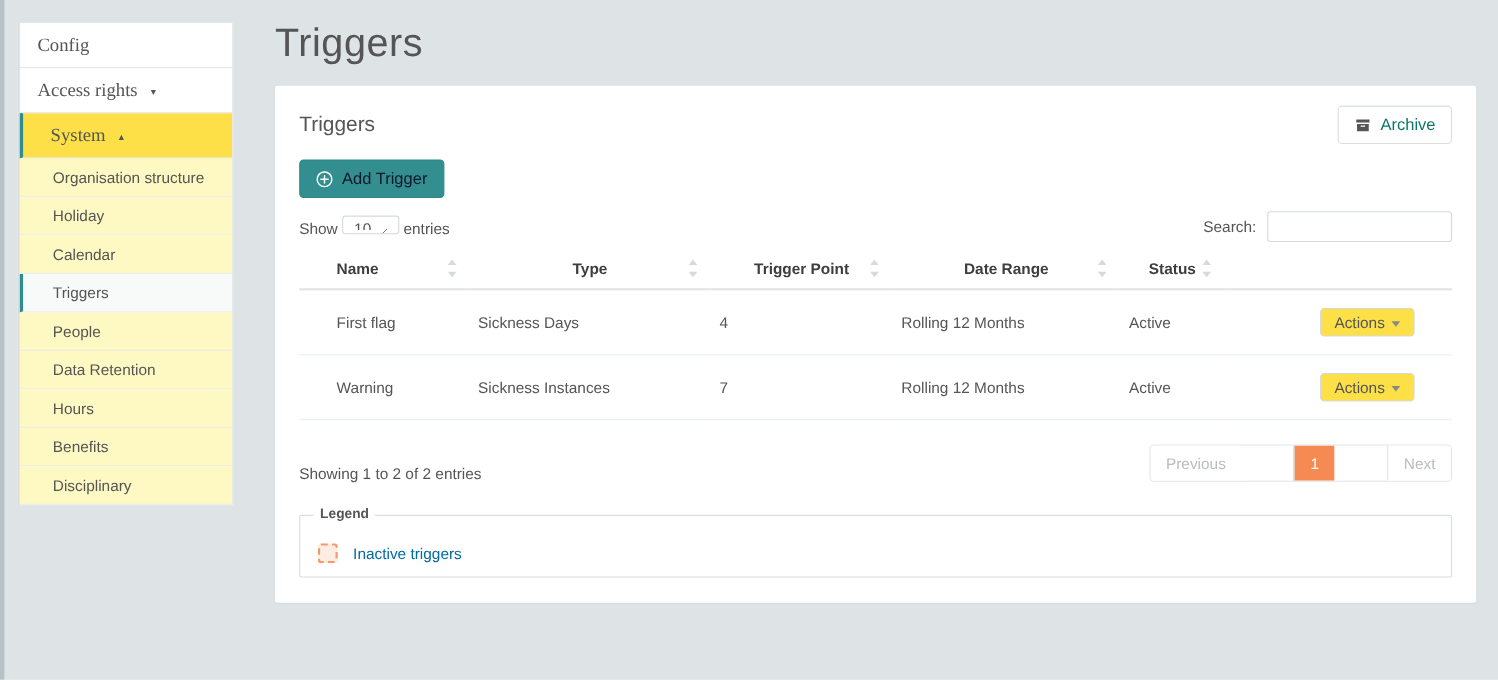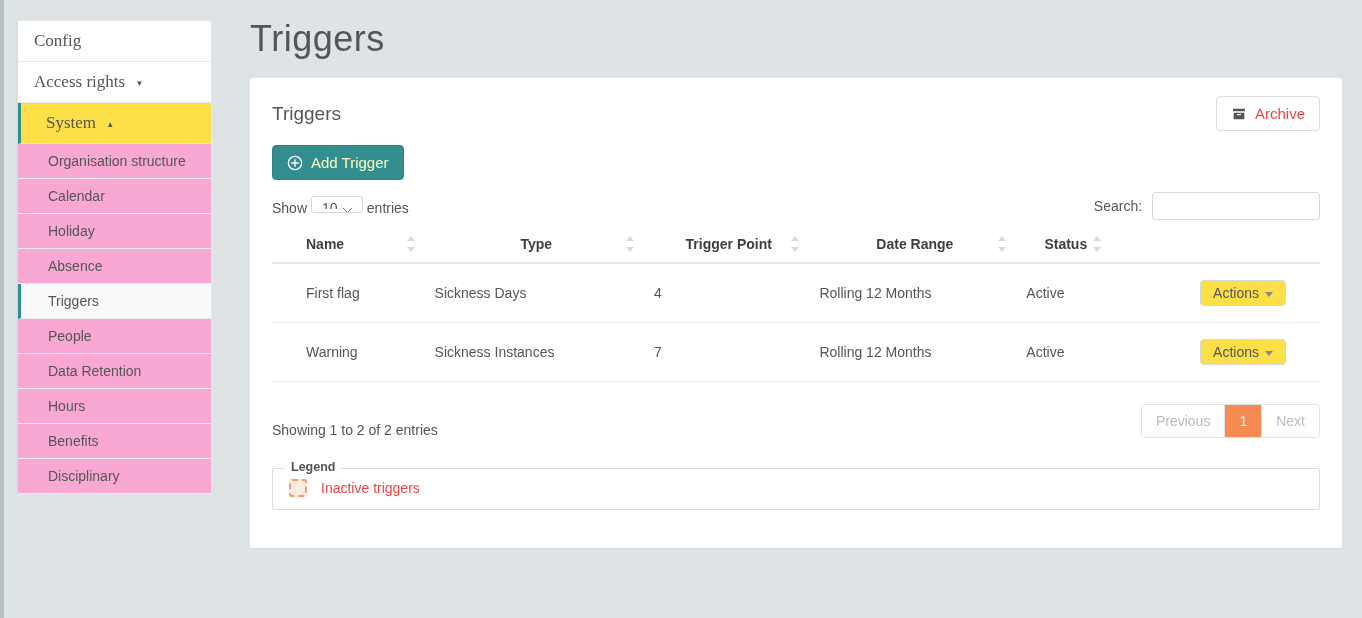--- a/index.html
+++ b/index.html
@@ -42,21 +42,21 @@
     border-left:3px solid #2e8d8d;
     padding-left:25px;
   }
   .side-sub {
     display:block;
     padding: 9px 16px 9px 30px;
     font-size: 14px;
     color: #555;
     border-bottom:1px solid #ececec;
     cursor:pointer;
-    background:#f9a8d4;
+    background:#fef9c3;
   }
   .side-sub.active{
     background:#f8fafa;
     border-left:3px solid #2e8d8d;
     padding-left:27px;
   }
   
   .main {
     margin-top: 8px;
     flex:1;
@@ -87,29 +87,29 @@
     font-size:19px;
     font-weight:400;
     color:#555;
   }
   .btn {
     display:inline-flex;
     align-items:center;
     gap:8px;
     border:1px solid #d9dde0;
     background:#fff;
-    color:#ef4444;
+    color:#0f766e;
     padding:8px 14px;
     font-size:15px;
     border-radius:4px;
     cursor:pointer;
   }
   .btn-primary{
     background:#338f8f;
-    color:#fef9c3;
+    color:#0f172a;
     border-color:#2f8585;
   }
   .btn-primary .ico{fill:#fff;}
   .ico { width:16px; height:16px; }
   .toolbar {
     margin-bottom: 12px;
   }
   .table-controls{
     display:flex;
     justify-content:space-between;
@@ -193,46 +193,46 @@
   }
   
   .table-footer{
     display:flex;
     justify-content:space-between;
     align-items:flex-end;
     margin-top:22px;
     font-size:14px;
     color:#555;
   }
-  .pager{display:flex;border:1px solid #e1e4e7;border-radius:4px;overflow:hidden;}
+  .pager{display:flex;border:1px solid #e1e4e7;border-radius:4px;overflow:hidden;gap:48px;}
   .pager button{
     border:none;background:#fff;padding:8px 14px;font-size:14px;color:#666;cursor:pointer;
   }
   .pager button + button{border-left:1px solid #e1e4e7;}
   .pager button.active{background:#f58b53;color:#fff;}
   .pager button.disabled{color:#b8bdc1;cursor:default;}
   
   .legend{
     margin-top:30px;
     border:1px solid #d8dde0;
     border-radius:2px;
-    padding:10px 16px 12px 16px;
+    padding:25px 16px 12px 16px;
     position:relative;
     display:flex;
     align-items:center;
     gap:14px;
   }
   .legend-label{
     position:absolute; top:-9px; left:12px;
     background:#fff; padding:0 6px; font-size:12.5px; font-weight:700; color:#555;
   }
   .swatch{
     width:18px;height:18px;border:2px dashed #f29a6b;border-radius:3px;background:#fdece1;
   }
-  .legend-text{font-size:14px;color:#ef4444;}
+  .legend-text{font-size:14px;color:#0369a1;}
   
   .edge { position:absolute; left:0; top:0; width:4px; height:100%; background:#b7c1c6; }
 </style>
 </head>
 <body>
 
 <div class="edge"></div>
 
 <div class="wrap">
 
@@ -243,23 +243,22 @@
     <a class="side-top">
       <span>Access rights</span>
       <span class="caret">▼</span>
     </a>
     <a class="side-top expanded">
       <span>System</span>
       <span class="caret">▲</span>
     </a>
 
     <a class="side-sub"><span>Organisation structure</span></a>
+    <a class="side-sub"><span>Holiday</span></a>
     <a class="side-sub"><span>Calendar</span></a>
-    <a class="side-sub"><span>Holiday</span></a>
-    <a class="side-sub"><span>Absence</span></a>
     <a class="side-sub active"><span>Triggers</span></a>
     <a class="side-sub"><span>People</span></a>
     <a class="side-sub"><span>Data Retention</span></a>
     <a class="side-sub"><span>Hours</span></a>
     <a class="side-sub"><span>Benefits</span></a>
     <a class="side-sub"><span>Disciplinary</span></a>
   </nav>
 
   <main class="main">
     <h1 class="page-title">Triggers</h1>

